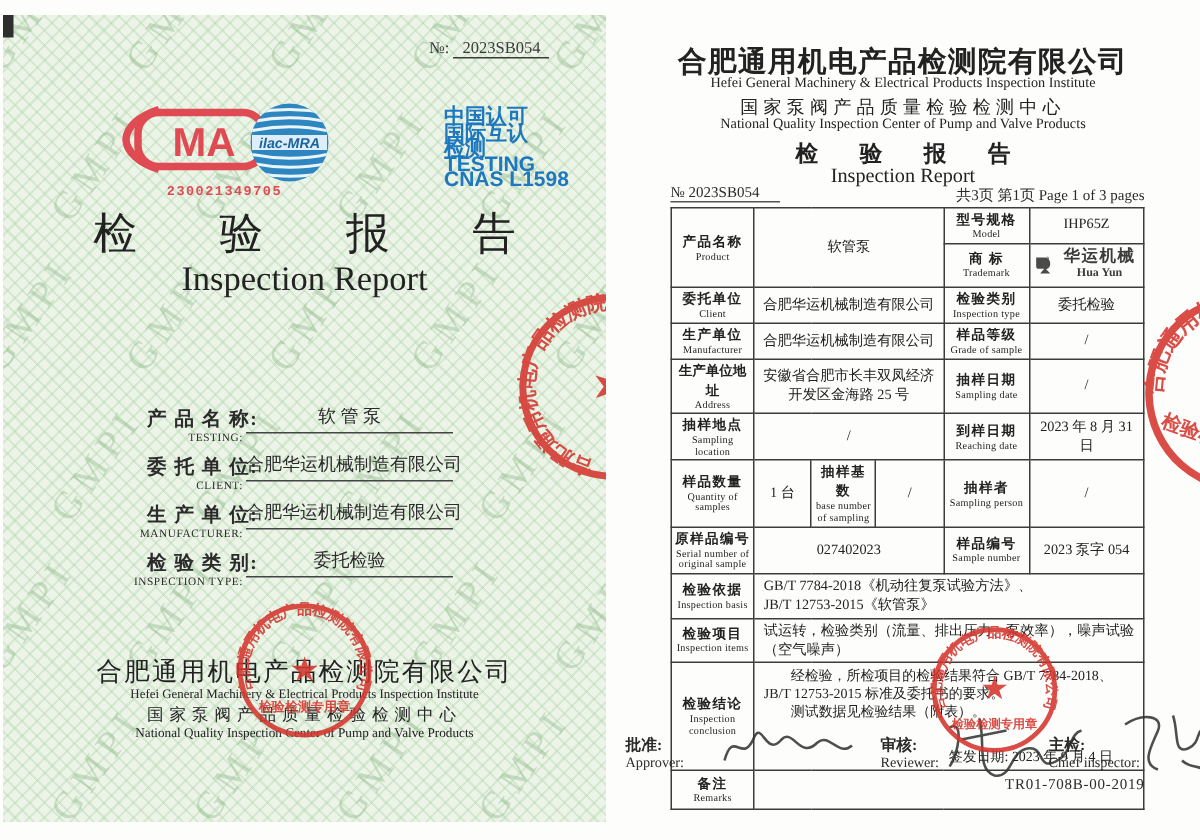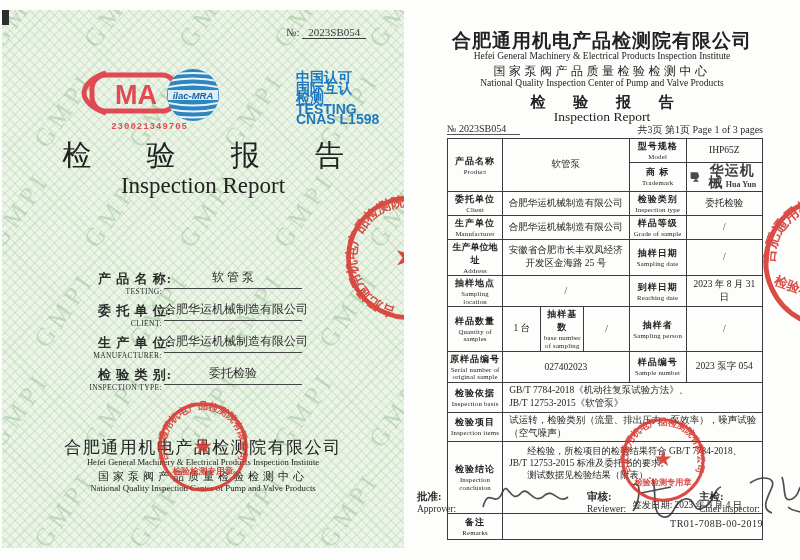--- a/index.html
+++ b/index.html
@@ -42,21 +42,21 @@
   .rp-noline .no{border-bottom:1px solid #555;padding-right:14px;}
   table.rep{position:absolute;left:43px;top:138px;width:316px;border-collapse:collapse;
             table-layout:fixed;font-size:9.5px;color:#222;}
   table.rep td{border:1px solid #3c3c3c;padding:1px 2px;text-align:center;vertical-align:middle;
                overflow:hidden;}
   .lbl .cn{display:block;font-size:9px;font-weight:bold;letter-spacing:1px;}
   .lbl .en{display:block;font-size:6.8px;letter-spacing:.2px;line-height:7.6px;font-family:"Liberation Serif",serif;}
   .val{font-size:9.5px;}
   .left-text{text-align:left !important;padding-left:6px !important;}
   .brandcell{display:flex;align-items:center;justify-content:center;gap:4px;}
-  .brand-txt .b-cn{font-size:14px;font-weight:bold;color:#3c3c3c;letter-spacing:1px;line-height:11px;}
+  .brand-txt .b-cn{font-size:11px;font-weight:bold;color:#3c3c3c;letter-spacing:1px;line-height:11px;}
   .brand-txt .b-en{font-size:8px;font-weight:bold;color:#3c3c3c;line-height:9px;text-align:center;}
   .concl{text-align:left !important;padding:3px 6px 2px 6px !important;font-size:9.3px;line-height:12px;position:relative;}
   .concl .indent{text-indent:18px;}
   .issue{ text-align:right;padding-right:14px;margin-top:18px;}
   .sig-row{position:absolute;top:487px;left:43px;width:330px;font-size:10px;}
   .sig-lab{position:absolute;white-space:nowrap;}
   .sig-lab .cn{font-weight:bold;font-size:10.5px;display:block;}
   .sig-lab .en{font-size:9.5px;display:block;}
   .sig-svg{position:absolute;}
   .form-code{position:absolute;top:518px;right:37px;font-size:10px;letter-spacing:.5px;}

